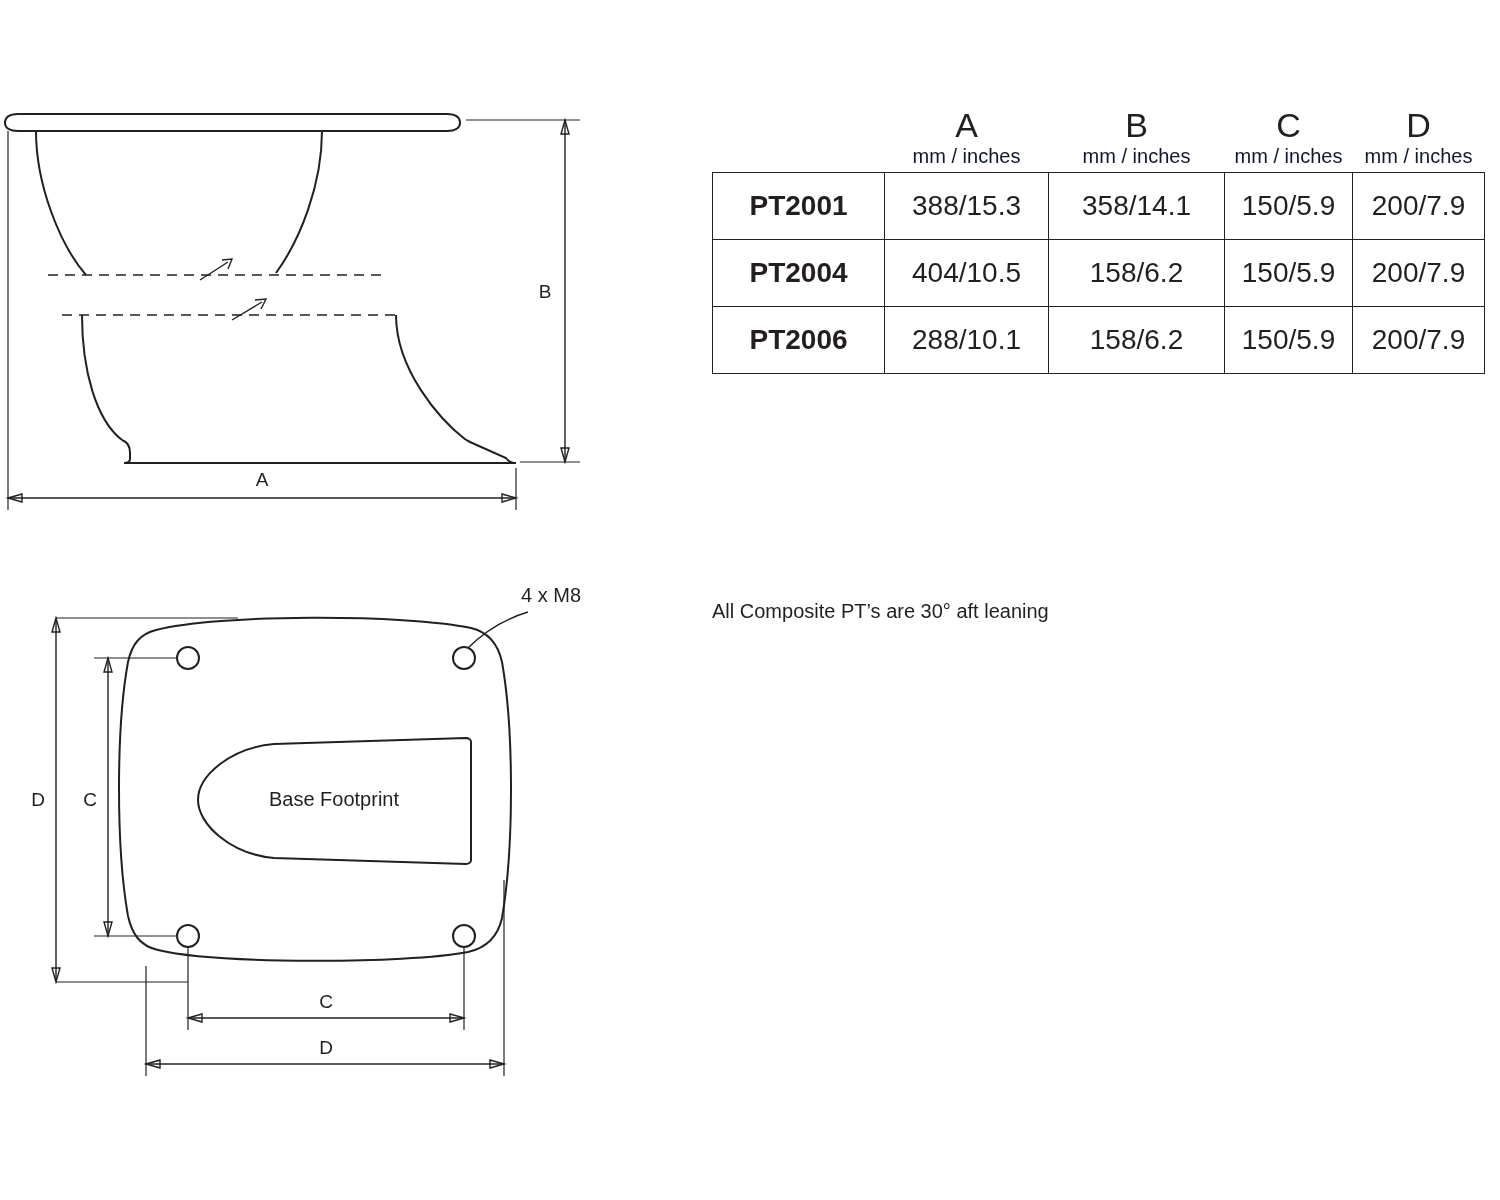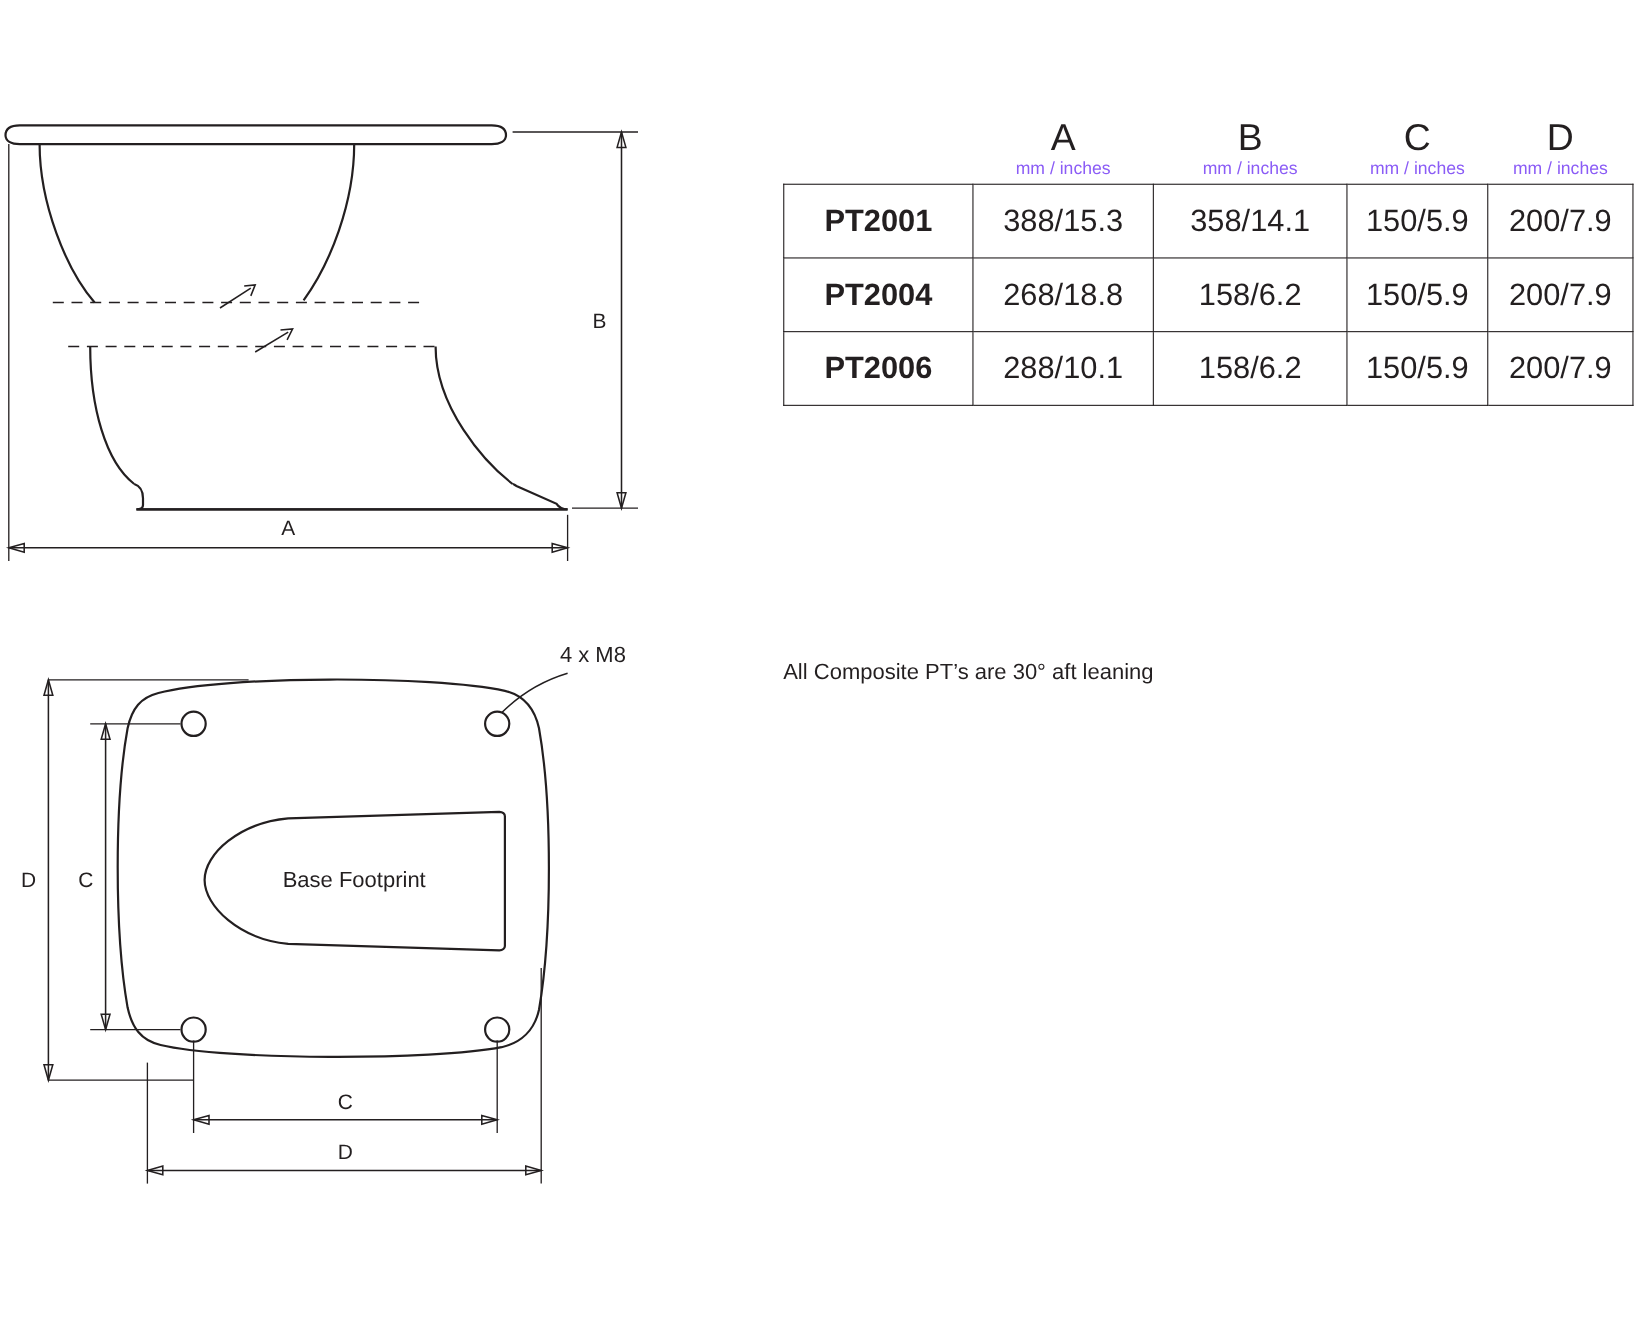--- a/index.html
+++ b/index.html
@@ -24,21 +24,21 @@
   .drawing {
     position: absolute;
   }
   #side-view-drawing {
     left: 0px;
     top: 90px;
     width: 620px;
     height: 470px;
   }
   #plan-view-drawing {
-    left: 4px;
+    left: 16px;
     top: 570px;
     width: 620px;
     height: 540px;
   }
   .drawing svg {
     display: block;
     width: 100%;
     height: 100%;
     overflow: visible;
   }
@@ -76,23 +76,23 @@
     border: none;
     padding-bottom: 4px;
   }
   .col-letter {
     font-size: 34px;
     font-weight: 400;
     line-height: 1.05;
     color: #231f20;
   }
   .col-units {
-    font-size: 16px;
+    font-size: 20px;
     font-weight: 400;
-    color: #8b5cf6;
+    color: #0f172a;
     line-height: 1.2;
   }
   table.spec tbody td {
     height: 66px;
     font-size: 28px;
   }
   td.model {
     font-weight: bold;
     font-size: 30px;
   }
@@ -290,21 +290,21 @@
       <tbody>
         <tr>
           <td class="model">PT2001</td>
           <td>388/15.3</td>
           <td>358/14.1</td>
           <td>150/5.9</td>
           <td>200/7.9</td>
         </tr>
         <tr>
           <td class="model">PT2004</td>
-          <td>268/18.8</td>
+          <td>404/10.5</td>
           <td>158/6.2</td>
           <td>150/5.9</td>
           <td>200/7.9</td>
         </tr>
         <tr>
           <td class="model">PT2006</td>
           <td>288/10.1</td>
           <td>158/6.2</td>
           <td>150/5.9</td>
           <td>200/7.9</td>

